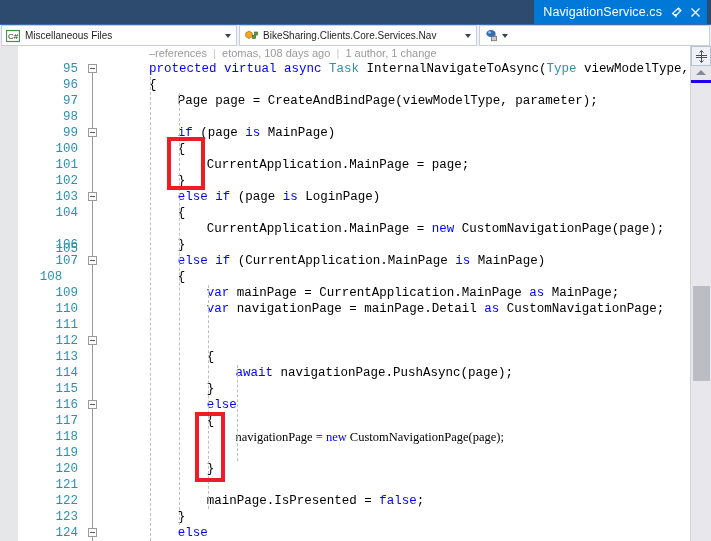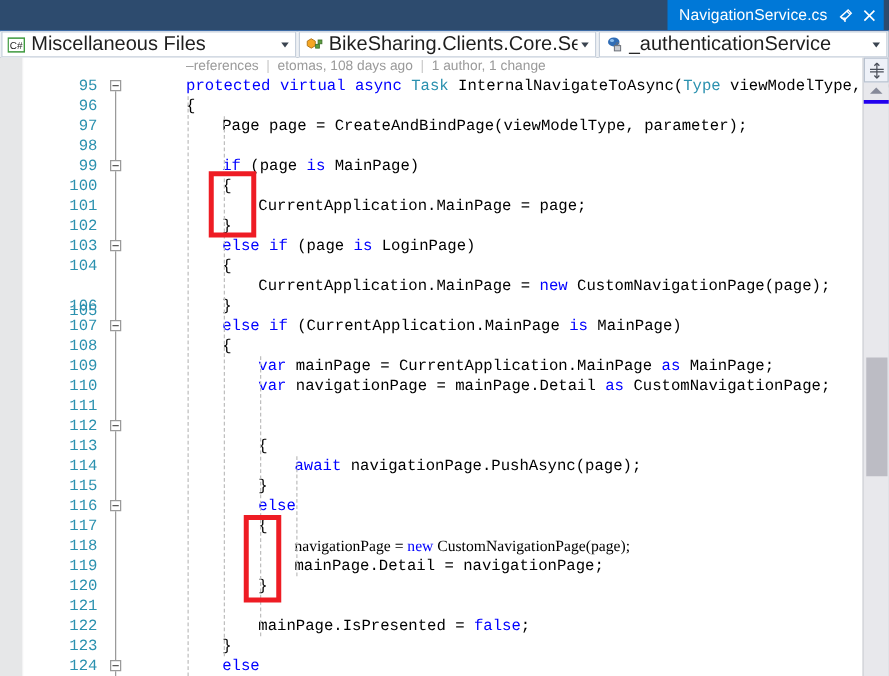--- a/index.html
+++ b/index.html
@@ -73,21 +73,21 @@
     align-items: center;
     height: 21px;
     margin: 0 1px;
     padding: 0 2px 0 3px;
     position: relative;
     overflow: hidden;
   }
   .nav-combo .nav-label {
     flex: 1;
     color: #1e1e1e;
-    font-size: 16px;
+    font-size: 10px;
     white-space: nowrap;
     overflow: hidden;
     margin-left: 4px;
   }
   .nav-combo .nav-caret {
     width: 12px;
     flex: 0 0 12px;
     display: flex;
     align-items: center;
     justify-content: center;
@@ -313,21 +313,20 @@
 
   <div class="nav-combo" id="nav-combo-member">
     <span class="icon-box">
       <svg width="15" height="15" viewBox="0 0 15 15" aria-hidden="true">
         <ellipse cx="7" cy="5.5" rx="4.6" ry="3.6" fill="#2f6cb5"></ellipse>
         <ellipse cx="5.6" cy="4.4" rx="1.6" ry="1.2" fill="#8fc0ee"></ellipse>
         <rect x="7.5" y="8.5" width="5" height="4.2" fill="#c9ccd2" stroke="#6b6f77" stroke-width="0.8"></rect>
         <path d="M8.8 8.6 v-1.2 a1.2 1.2 0 0 1 2.4 0 v1.2" fill="none" stroke="#6b6f77" stroke-width="0.8"></path>
       </svg>
     </span>
-    <span class="nav-label">_authenticationService</span>
     <span class="nav-caret">
         <i></i>
       </span>
   </div>
 </div>
 
 <div id="editor">
   <div id="editor-indicator-margin"></div>
   <div id="selection-margin"></div>
   <div id="line-number-gutter">
@@ -337,21 +336,21 @@
       <div class="ln" style="top: 63px;">98</div>
       <div class="ln" style="top: 79px;">99</div>
       <div class="ln" style="top: 95px;">100</div>
       <div class="ln" style="top: 111px;">101</div>
       <div class="ln" style="top: 127px;">102</div>
       <div class="ln" style="top: 143px;">103</div>
       <div class="ln" style="top: 159px;">104</div>
       <div class="ln" style="top: 175px; margin-top: 20px;">105</div>
       <div class="ln" style="top: 191px;">106</div>
       <div class="ln" style="top: 207px;">107</div>
-      <div class="ln" style="top: 223px;">108</div>
+      <div class="ln" style="top: 223px; text-align: center;">108</div>
       <div class="ln" style="top: 239px;">109</div>
       <div class="ln" style="top: 255px;">110</div>
       <div class="ln" style="top: 271px;">111</div>
       <div class="ln" style="top: 287px;">112</div>
       <div class="ln" style="top: 303px;">113</div>
       <div class="ln" style="top: 319px;">114</div>
       <div class="ln" style="top: 335px;">115</div>
       <div class="ln" style="top: 351px;">116</div>
       <div class="ln" style="top: 367px;">117</div>
       <div class="ln" style="top: 383px;">118</div>
@@ -390,21 +389,20 @@
       <div class="code-line" style="top: 223px; left: 75.76px;"><span class="pln">{</span></div>
       <div class="code-line" style="top: 239px; left: 104.64px;"><span class="kw">var</span><span class="pln"> mainPage = CurrentApplication.MainPage </span><span class="kw">as</span><span class="pln"> MainPage;</span></div>
       <div class="code-line" style="top: 255px; left: 104.64px;"><span class="kw">var</span><span class="pln"> navigationPage = mainPage.Detail </span><span class="kw">as</span><span class="pln"> CustomNavigationPage;</span></div>
       <div class="code-line" style="top: 271px; left: 18px;"><span class="pln"></span></div>
       <div class="code-line" style="top: 303px; left: 104.64px;"><span class="pln">{</span></div>
       <div class="code-line" style="top: 319px; left: 133.52px;"><span class="kw">await</span><span class="pln"> navigationPage.PushAsync(page);</span></div>
       <div class="code-line" style="top: 335px; left: 104.64px;"><span class="pln">}</span></div>
       <div class="code-line" style="top: 351px; left: 104.64px;"><span class="kw">else</span></div>
       <div class="code-line" style="top: 367px; left: 104.64px;"><span class="pln">{</span></div>
       <div class="code-line" style="top: 383px; left: 133.52px; font-family: Liberation Serif, serif;"><span class="pln">navigationPage = </span><span class="kw">new</span><span class="pln"> CustomNavigationPage(page);</span></div>
-      <div class="code-line" style="top: 399px; left: 133.52px;"><span class="pln">mainPage.Detail = navigationPage;</span></div>
       <div class="code-line" style="top: 415px; left: 104.64px;"><span class="pln">}</span></div>
       <div class="code-line" style="top: 431px; left: 18px;"><span class="pln"></span></div>
       <div class="code-line" style="top: 447px; left: 104.64px;"><span class="pln">mainPage.IsPresented = </span><span class="kw">false</span><span class="pln">;</span></div>
       <div class="code-line" style="top: 463px; left: 75.76px;"><span class="pln">}</span></div>
       <div class="code-line" style="top: 479px; left: 75.76px;"><span class="kw">else</span></div>
       <div class="indent-guide" style="left: 47.88px; top: 31px; height: 464px;"></div>
       <div class="indent-guide" style="left: 76.76px; top: 47px; height: 432px;"></div>
       <div class="indent-guide" style="left: 105.64px; top: 239px; height: 224px;"></div>
       <div class="indent-guide" style="left: 134.52px; top: 319px; height: 96px;"></div>
     </div>

